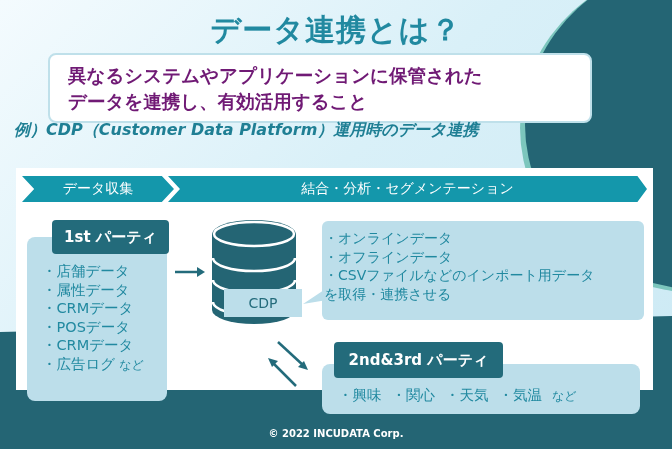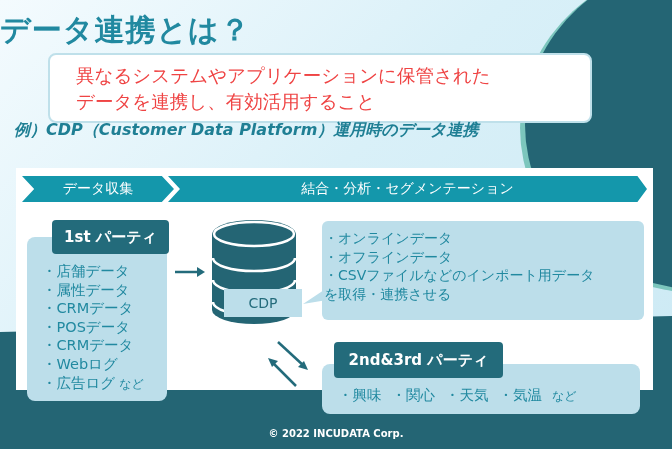--- a/index.html
+++ b/index.html
@@ -15,28 +15,28 @@
     background: #246574; border-radius: 50%;
     box-shadow: -5px 3px 0 0 #7cc6bd;
   }
   .bg-shape-bottom {
     position: absolute; left: 0; top: 316px; width: 672px; height: 133px;
     background: #246574;
     clip-path: polygon(0 12%, 100% 0, 100% 100%, 0 100%);
   }
   .title {
     position: absolute; left: 0; width: 672px; top: 10px;
-    text-align: left; font-size: 30px; font-weight: bold; color: #2189a0;
+    text-align: center; font-size: 30px; font-weight: bold; color: #2189a0;
     letter-spacing: 1px;
     font-family: Liberation Serif, serif;
   }
   .def-box {
     position: absolute; left: 48px; top: 53px; width: 544px; height: 70px;
     background: #ffffff; border: 2px solid #bfe0ea; border-radius: 8px;
-    padding: 8px 26px; font-size: 18.5px; font-weight: normal; color: #ef4444;
+    padding: 8px 18px; font-size: 18.5px; font-weight: bold; color: #701a75;
     line-height: 26px;
   }
   .example {
     position: absolute; left: 14px; top: 120px; font-size: 16px; font-weight: bold;
     color: #1f7f94;
     font-style: italic;
   }
   .panel {
     position: absolute; left: 16px; top: 168px; width: 637px; height: 222px;
     background: #ffffff;
@@ -127,21 +127,20 @@
 </div>
 
 <div class="party1-box"></div>
 <div class="party1-label">1st パーティ</div>
 <ul class="party1-list">
   <li>・店舗データ</li>
   <li>・属性データ</li>
   <li>・CRMデータ</li>
   <li>・POSデータ</li>
   <li>・CRMデータ</li>
-  <li>・Webログ</li>
   <li><span>・広告ログ</span><span class="nado">など</span></li>
 </ul>
 
 <svg class="arrow-right" viewBox="0 0 30 12">
   <line x1="0" y1="6" x2="24" y2="6" stroke="#236b7b" stroke-width="2.5"></line>
   <polygon points="22,1 30,6 22,11" fill="#236b7b"></polygon>
 </svg>
 
 <svg class="db" viewBox="0 0 84 104">
   <path d="M0 14 A42 14 0 0 1 84 14 L84 90 A42 14 0 0 1 0 90 Z" fill="#246574"></path>

